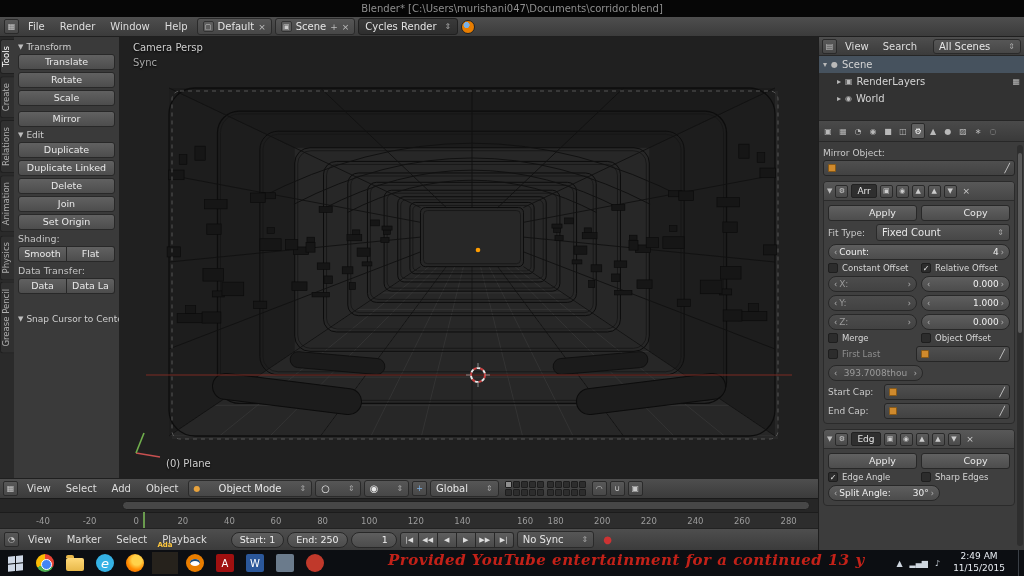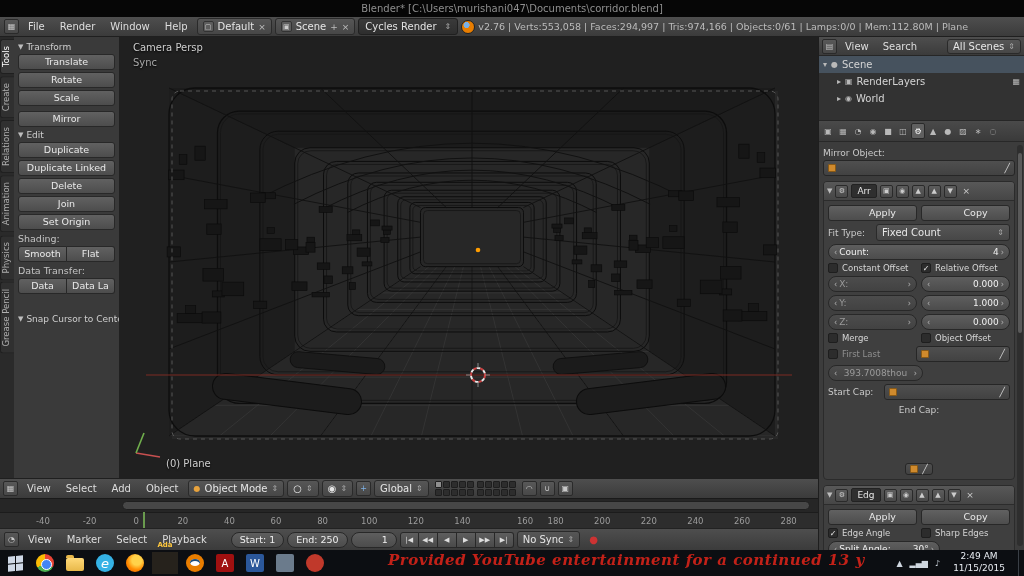--- a/index.html
+++ b/index.html
@@ -34,21 +34,21 @@
 .btnrow{display:flex;margin-bottom:2px;}
 .btnrow .btn{flex:1;margin:0;border-radius:0;}
 .btnrow .btn:first-child{border-radius:3px 0 0 3px;}
 .btnrow .btn:last-child{border-radius:0 3px 3px 0;border-left:none;}
 .shelflabel{color:#c3c3c3;font-size:9.5px;margin:3px 0 2px;}
 
 
 .viewport{position:absolute;top:37px;left:120px;width:698px;height:441px;background:#242424;overflow:hidden;}
 .vplabel{position:absolute;color:#cfcfcf;font-size:10px;text-shadow:0 1px 2px #000;}
 .vpheader{position:absolute;top:478px;left:0;width:818px;height:20px;background:linear-gradient(#4e4e4e,#3b3b3b);border-top:1px solid #1f1f1f;display:flex;align-items:center;gap:3px;padding:0 3px;z-index:3;}
-.dd{height:17px;background:linear-gradient(#565656,#474747);border:1px solid #2a2a2a;border-radius:3px;display:flex;align-items:center;gap:4px;padding:0 5px;color:#e6e6e6;white-space:nowrap;}
+.dd{height:17px;background:linear-gradient(#565656,#474747);border:1px solid #2a2a2a;border-radius:3px;display:flex;align-items:center;gap:18px;padding:0 5px;color:#e6e6e6;white-space:nowrap;}
 .layers{display:flex;gap:3px;margin:0 3px;}
 .layergroup{display:grid;grid-template-columns:repeat(5,7px);grid-auto-rows:7px;gap:1px;}
 .layercell{background:#2d2d2d;border:1px solid #1e1e1e;border-radius:1px;}
 .layercell.on{background:#8f8f8f;}
 
 
 .vscrollstrip{position:absolute;top:498px;left:0;width:818px;height:14px;background:#262626;border-top:1px solid #1a1a1a;}
 .vthumb{position:absolute;top:2px;left:122px;width:688px;height:9px;background:#474747;border:1px solid #1f1f1f;border-radius:5px;}
 .ruler{position:absolute;top:512px;left:0;width:818px;height:16px;background:#2d2d2d;border-top:1px solid #1c1c1c;overflow:hidden;}
 .tick{position:absolute;top:3px;transform:translateX(-50%);font-size:8.5px;color:#9c9c9c;}
@@ -145,21 +145,20 @@
       <span class="mini">▣</span>
       <span>Scene</span>
       <span class="x">+</span>
       <span class="x">×</span>
     </div>
     <div class="engine">
       <span>Cycles Render</span>
       <span class="caret">⇕</span>
     </div>
     <span class="blogo"></span>
-    <span class="stats">v2.76 | Verts:553,058 | Faces:294,997 | Tris:974,166 | Objects:0/61 | Lamps:0/0 | Mem:112.80M | Plane</span>
   </div>
 
   <div class="tabstrip">
     <div class="vtab active">Tools</div>
     <div class="vtab">Create</div>
     <div class="vtab">Relations</div>
     <div class="vtab">Animation</div>
     <div class="vtab">Physics</div>
     <div class="vtab">Grease Pencil</div>
   </div>
@@ -639,21 +638,21 @@
               </div>
               <div style="flex:1;"></div>
             </div>
             <div class="prow">
               <span class="plabel" style="flex:0 0 52px;">Start Cap:</span>
               <div class="objfield" style="flex:1;">
                 <span class="cube"></span>
                 <span class="picker">╱</span>
               </div>
             </div>
-            <div class="prow" style="margin-bottom:0;flex-direction:column;">
+            <div class="prow" style="margin-bottom:0;">
               <span class="plabel" style="flex:0 0 52px;">End Cap:</span>
               <div class="objfield" style="flex:1;">
                 <span class="cube"></span>
                 <span class="picker">╱</span>
               </div>
             </div>
           </div>
         </div>
 
         <div class="modpanel">

